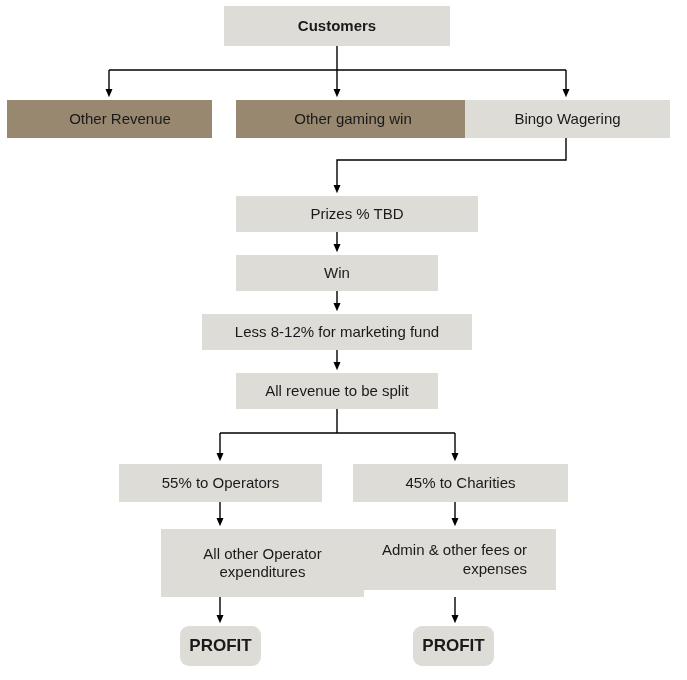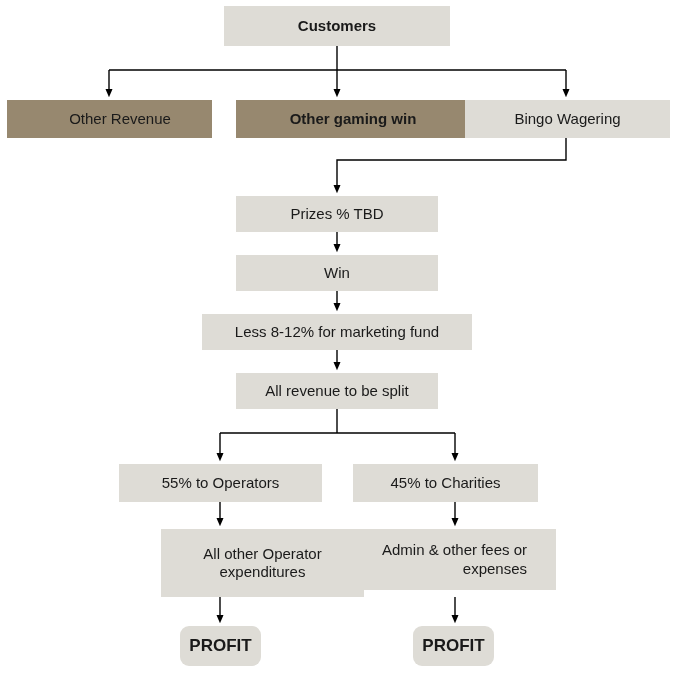--- a/index.html
+++ b/index.html
@@ -80,35 +80,35 @@
       <path d="M455,502 L455,522" marker-end="url(#arrow)"></path>
       <path d="M220,597 L220,619" marker-end="url(#arrow)"></path>
       <path d="M455,597 L455,619" marker-end="url(#arrow)"></path>
     </g>
   </svg>
 
   <div class="node light bold" style="left:224px;top:6px;width:226px;height:40px;">Customers</div>
 
   <div class="node brown" style="left:7px;top:100px;width:205px;height:38px;padding-left:27px;">Other Revenue</div>
 
-  <div class="node brown" style="left:236px;top:100px;width:234px;height:38px;font-weight:bold;">Other gaming win</div>
+  <div class="node brown" style="left:236px;top:100px;width:234px;height:38px;">Other gaming win</div>
 
   <div class="node light" style="left:465px;top:100px;width:205px;height:38px;">Bingo Wagering</div>
 
-  <div class="node light" style="left:236px;top:196px;width:202px;height:36px;">Prizes % TBD</div>
+  <div class="node light" style="left:236px;top:196px;width:242px;height:36px;">Prizes % TBD</div>
 
   <div class="node light" style="left:236px;top:255px;width:202px;height:36px;">Win</div>
 
   <div class="node light" style="left:202px;top:314px;width:270px;height:36px;">Less 8-12% for marketing fund</div>
 
   <div class="node light" style="left:236px;top:373px;width:202px;height:36px;">All revenue to be split</div>
 
   <div class="node light" style="left:119px;top:464px;width:203px;height:38px;">55% to Operators</div>
 
-  <div class="node light" style="left:353px;top:464px;width:185px;height:38px;">45% to Charities</div>
+  <div class="node light" style="left:353px;top:464px;width:215px;height:38px;">45% to Charities</div>
 
   <div class="node light" style="left:119px;top:529px;width:203px;height:68px;margin-left:42px;">All other Operator
 expenditures</div>
 
   <div class="node light" style="left:353px;top:529px;width:203px;height:61px;text-align:right;">Admin &amp; other fees or
 expenses</div>
 
   <div class="node light rounded" style="left:180px;top:626px;width:81px;height:40px;">PROFIT</div>
 
   <div class="node light rounded" style="left:413px;top:626px;width:81px;height:40px;">PROFIT</div>

